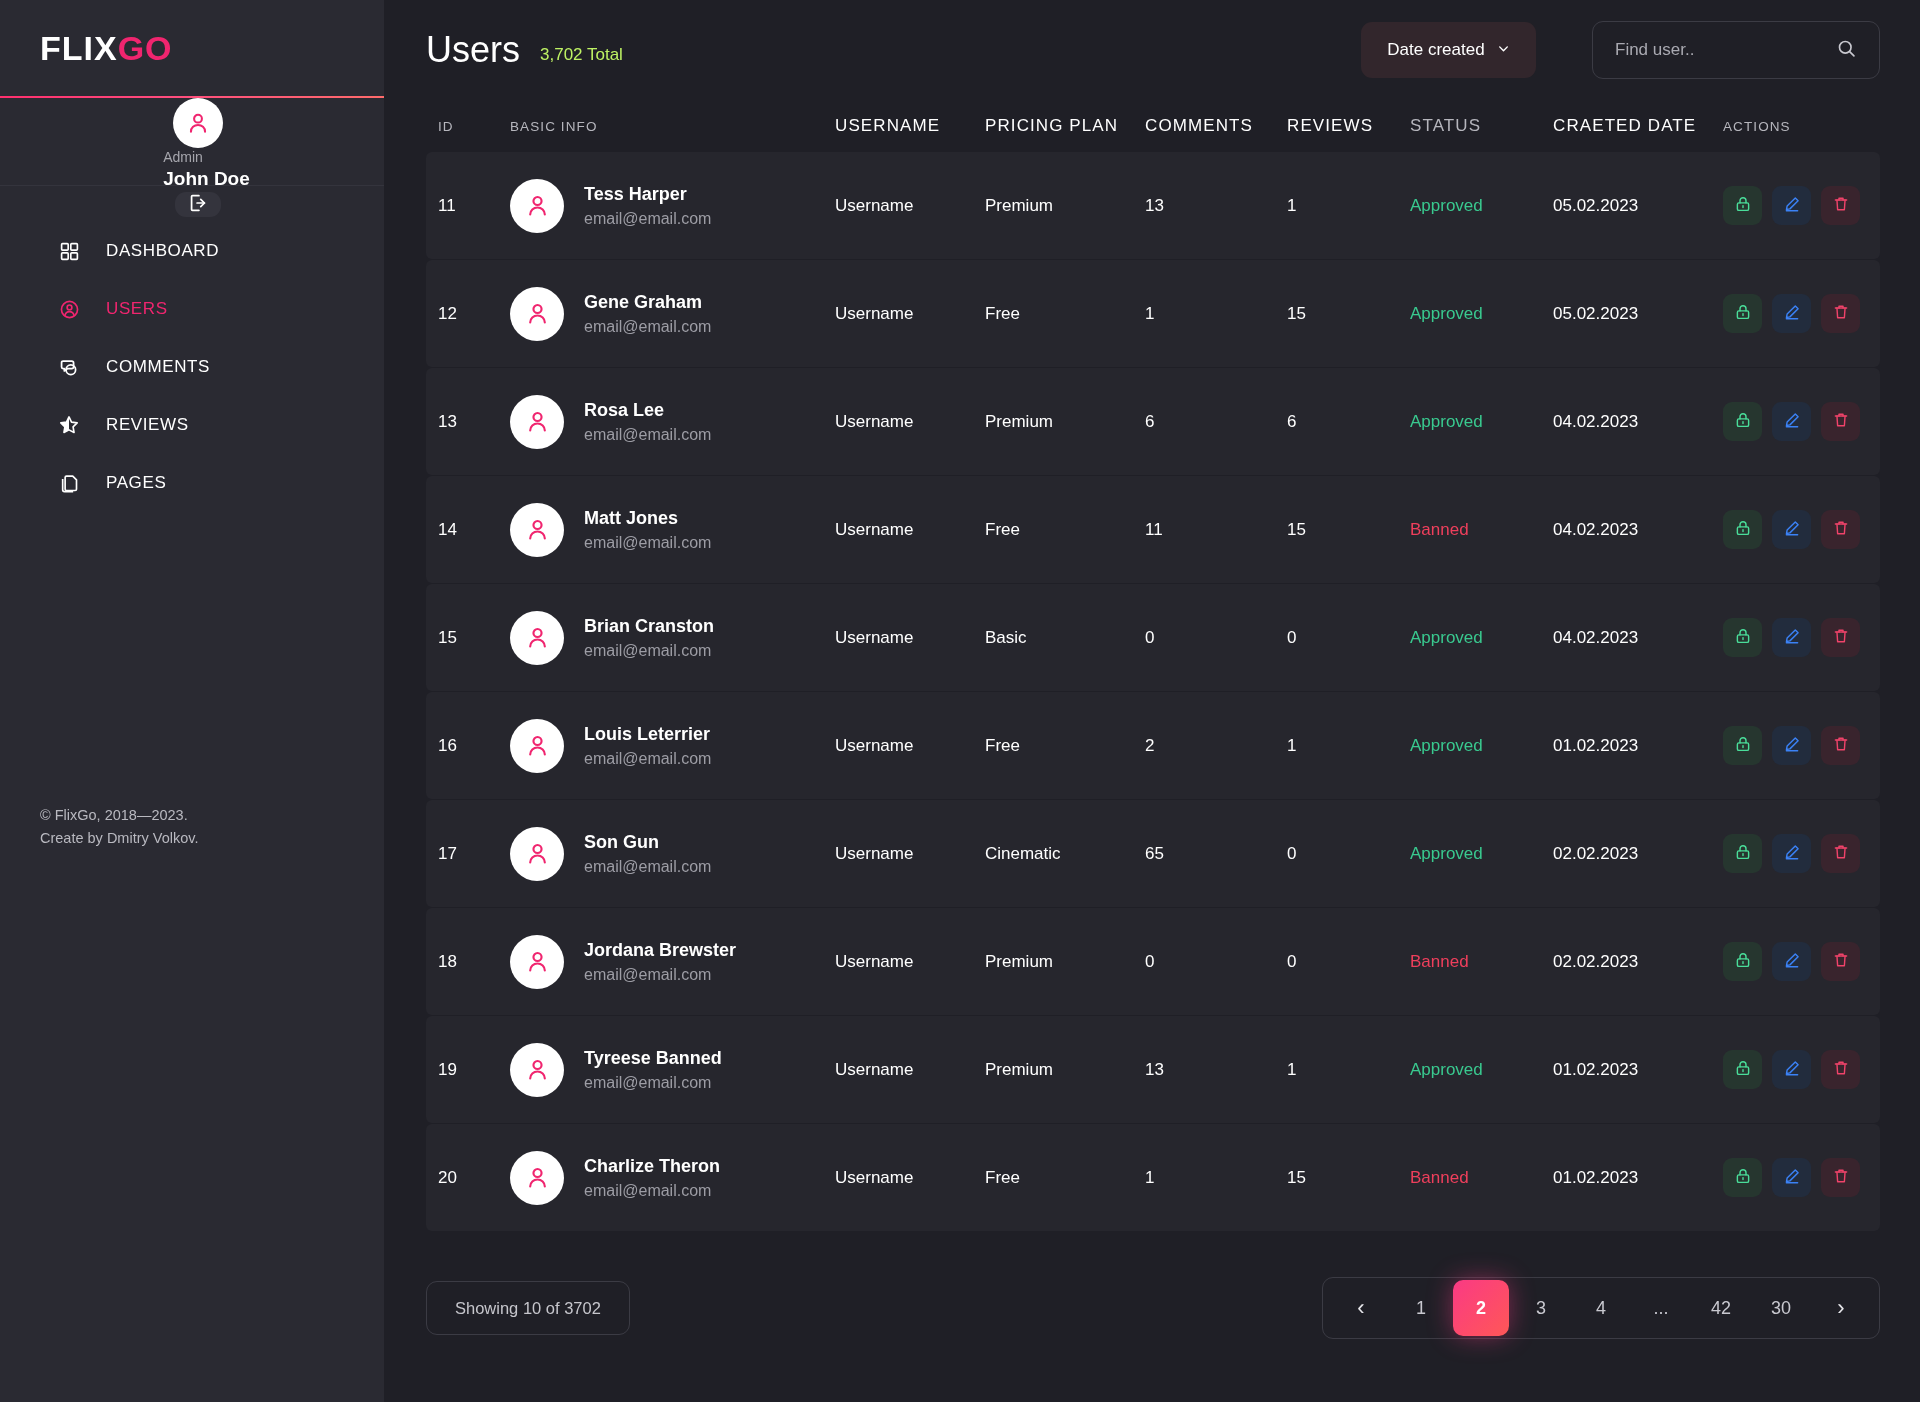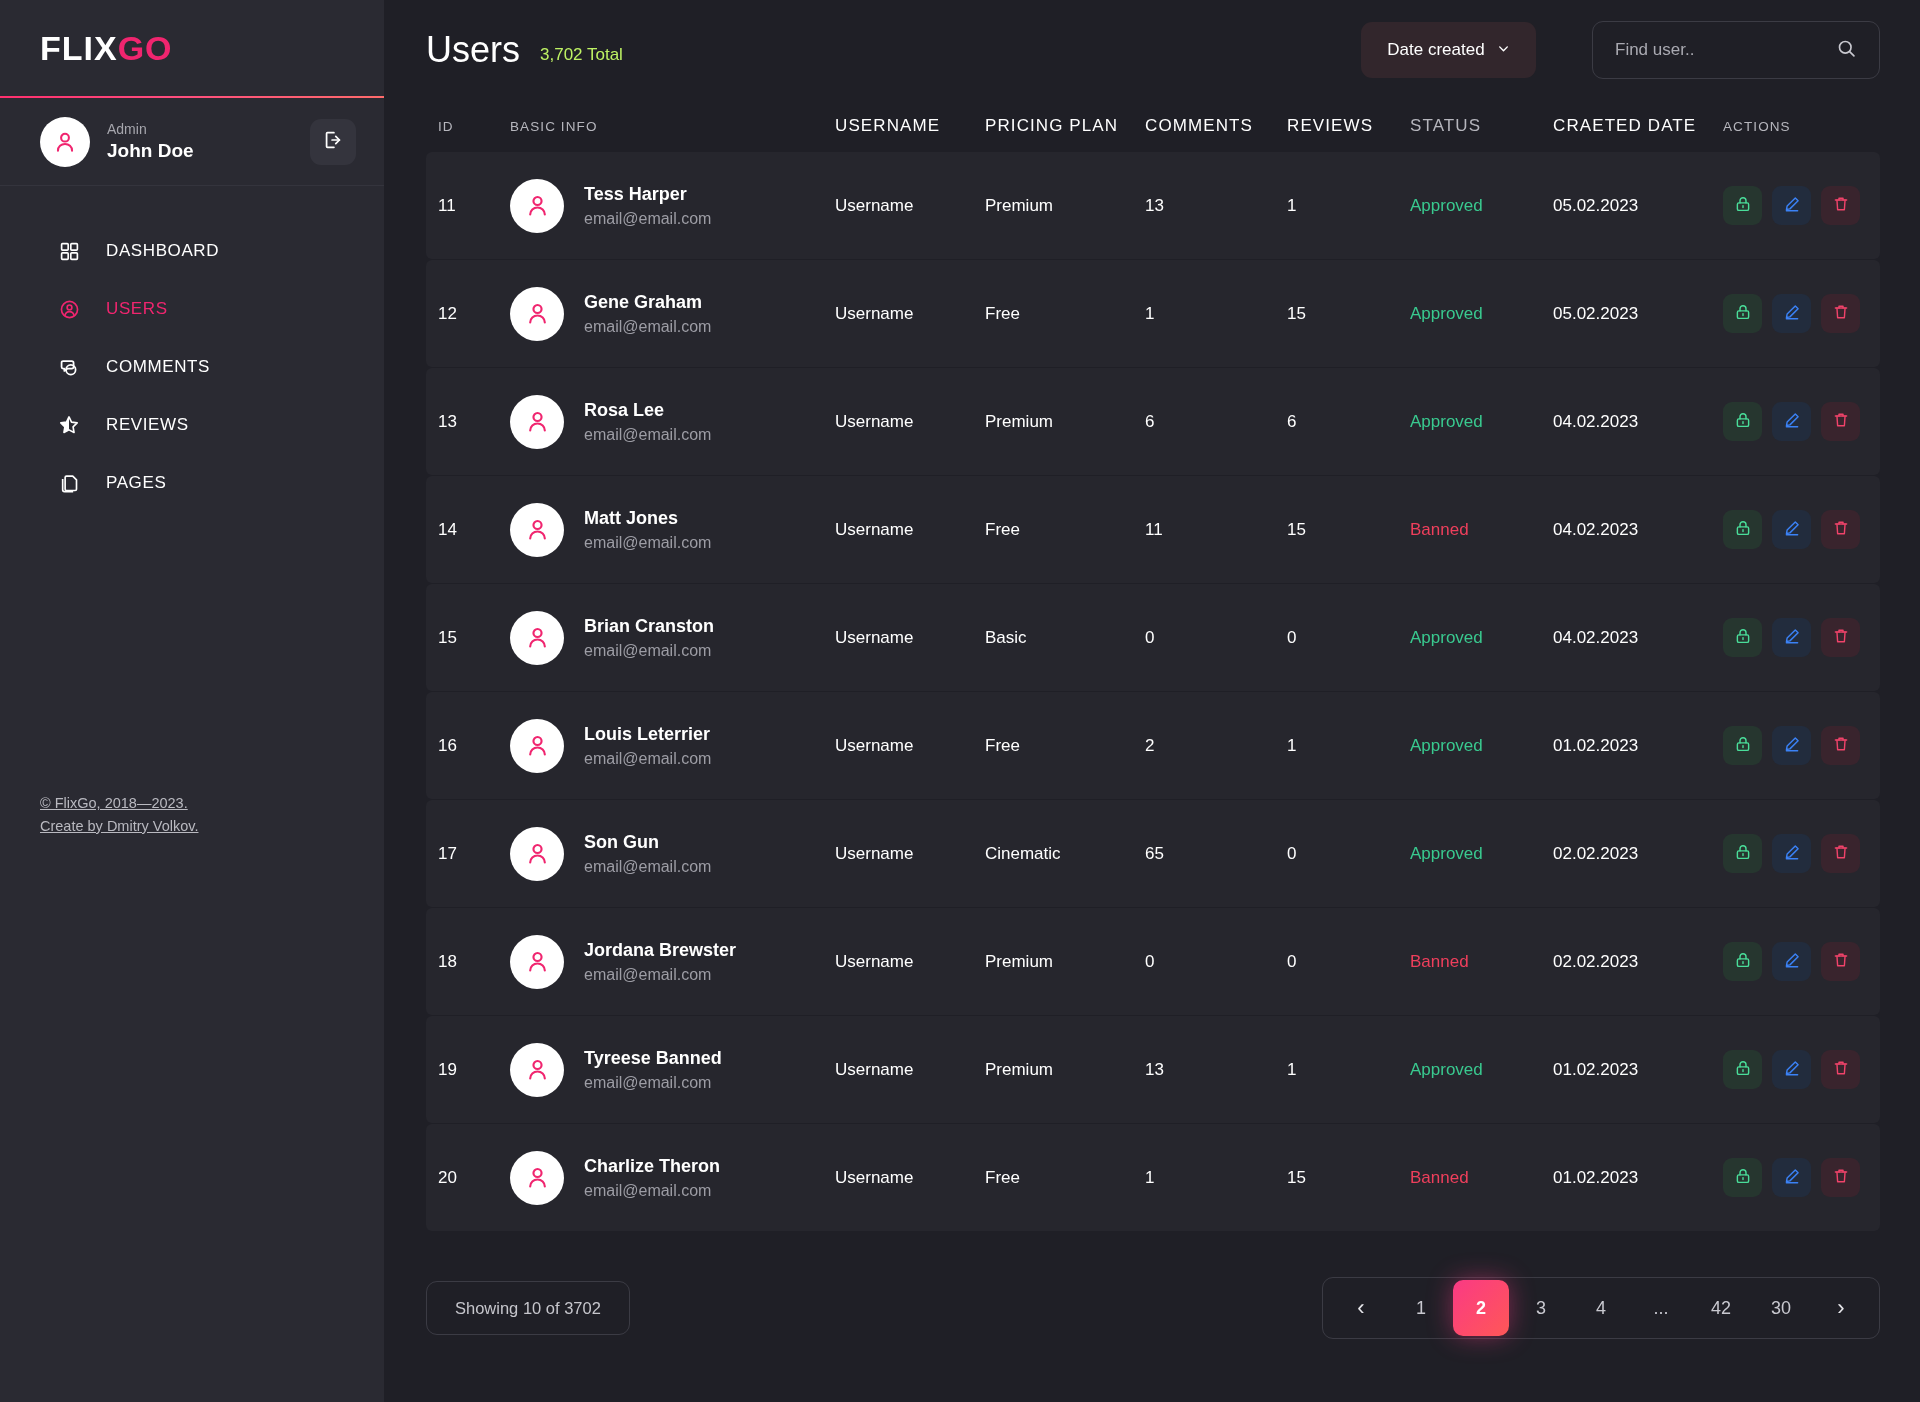--- a/index.html
+++ b/index.html
@@ -26,20 +26,21 @@
     border-image:linear-gradient(90deg,#ff2f6e 0%,#ff4d7e 45%,#ff6b6b 100%) 1;
   }
   .brand{ font-size:34px; font-weight:bold; letter-spacing:1px; }
   .brand .flix{ color:#ffffff; }
   .brand .go{ color:#f0256f; }
 
   .user-box{
     height:88px; display:flex; align-items:center;
     padding:0 28px 0 40px;
     border-bottom:1px solid #34343d;
+    flex-direction:column;
   }
   .avatar-lg{
     width:50px;height:50px;border-radius:50%;
     background:#fff; flex:0 0 50px;
     display:flex;align-items:center;justify-content:center;
   }
   .user-meta{ margin-left:17px; flex:1; }
   .user-role{ font-size:14px; color:#a6a6ad; line-height:1.35; }
   .user-name{ font-size:19px; font-weight:bold; color:#fff; line-height:1.3; }
   .logout-btn{
@@ -57,22 +58,22 @@
   .nav-item .nav-ico{
     width:26px;height:26px;flex:0 0 26px;
     display:flex;align-items:center;justify-content:center;
     margin-right:24px;
   }
   .nav-label{ font-size:17px; letter-spacing:.6px; }
   .nav-item.active{ color:#f0256f; }
   .nav-item.active .nav-label{ color:#f0256f; }
 
   .side-footer{
-    position:absolute; left:40px; bottom:565px;
-    font-size:14.5px; color:#b9b9c0; line-height:1.55;text-decoration:underline;
+    position:absolute; left:40px; bottom:553px;
+    font-size:14.5px; color:#b9b9c0; line-height:1.55;
   }
 
   
   .main{ flex:1; height:1402px; padding:0 40px 0 42px; position:relative; }
   .topbar{
     height:100px; display:flex; align-items:center;
   }
   .page-title{ font-size:36px; font-weight:400; color:#fff; }
   .total{ font-size:17px; color:#bef264; margin-left:20px; padding-top:10px; }
   .topbar-right{ margin-left:auto; display:flex; align-items:center; gap:56px; }

